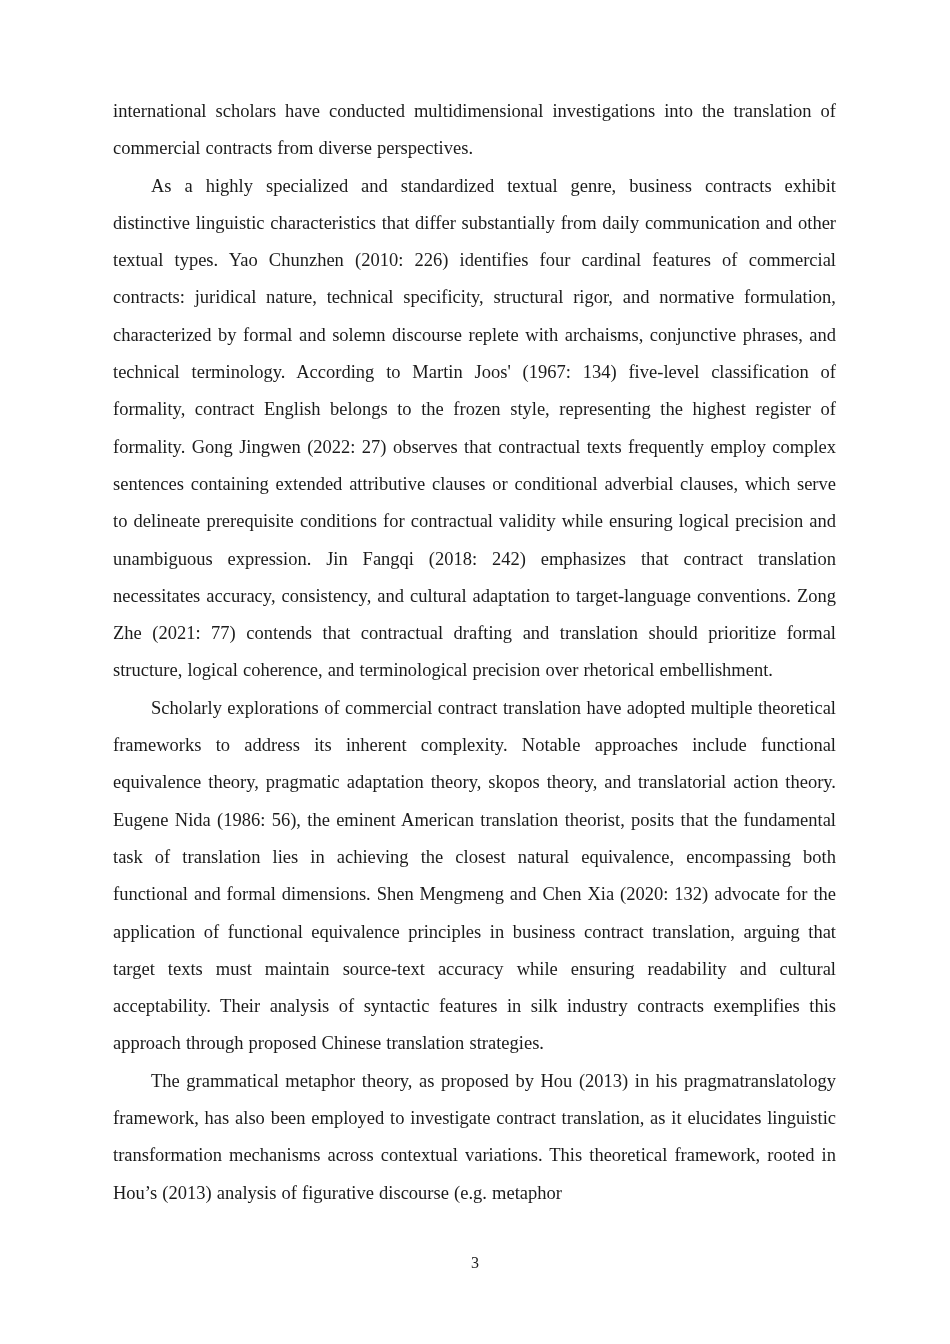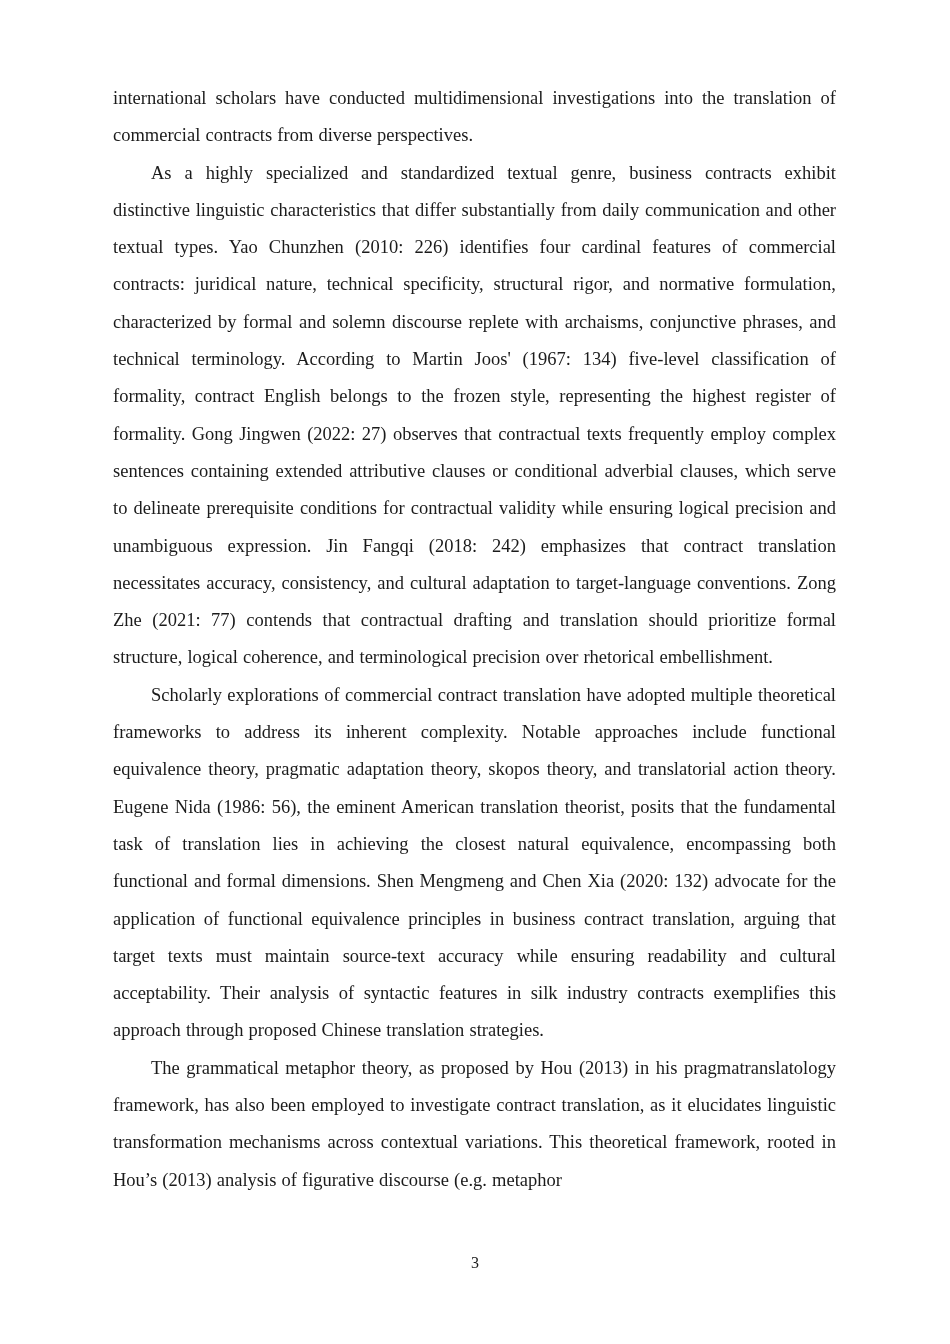--- a/index.html
+++ b/index.html
@@ -12,21 +12,21 @@
     width: 950px;
     height: 1344px;
     margin: 0 auto;
     background: #ffffff;
     font-family: "Liberation Serif", serif;
     color: #1b1b1b;
     overflow: hidden;
   }
   .content {
     position: absolute;
-    top: 80px;
+    top: 93px;
     left: 113px;
     width: 723px;
   }
   .para {
     margin: 0;
     font-size: 18.5px;
     line-height: 37.3px;
     text-align: justify;
     text-justify: inter-word;
     text-indent: 38px;

